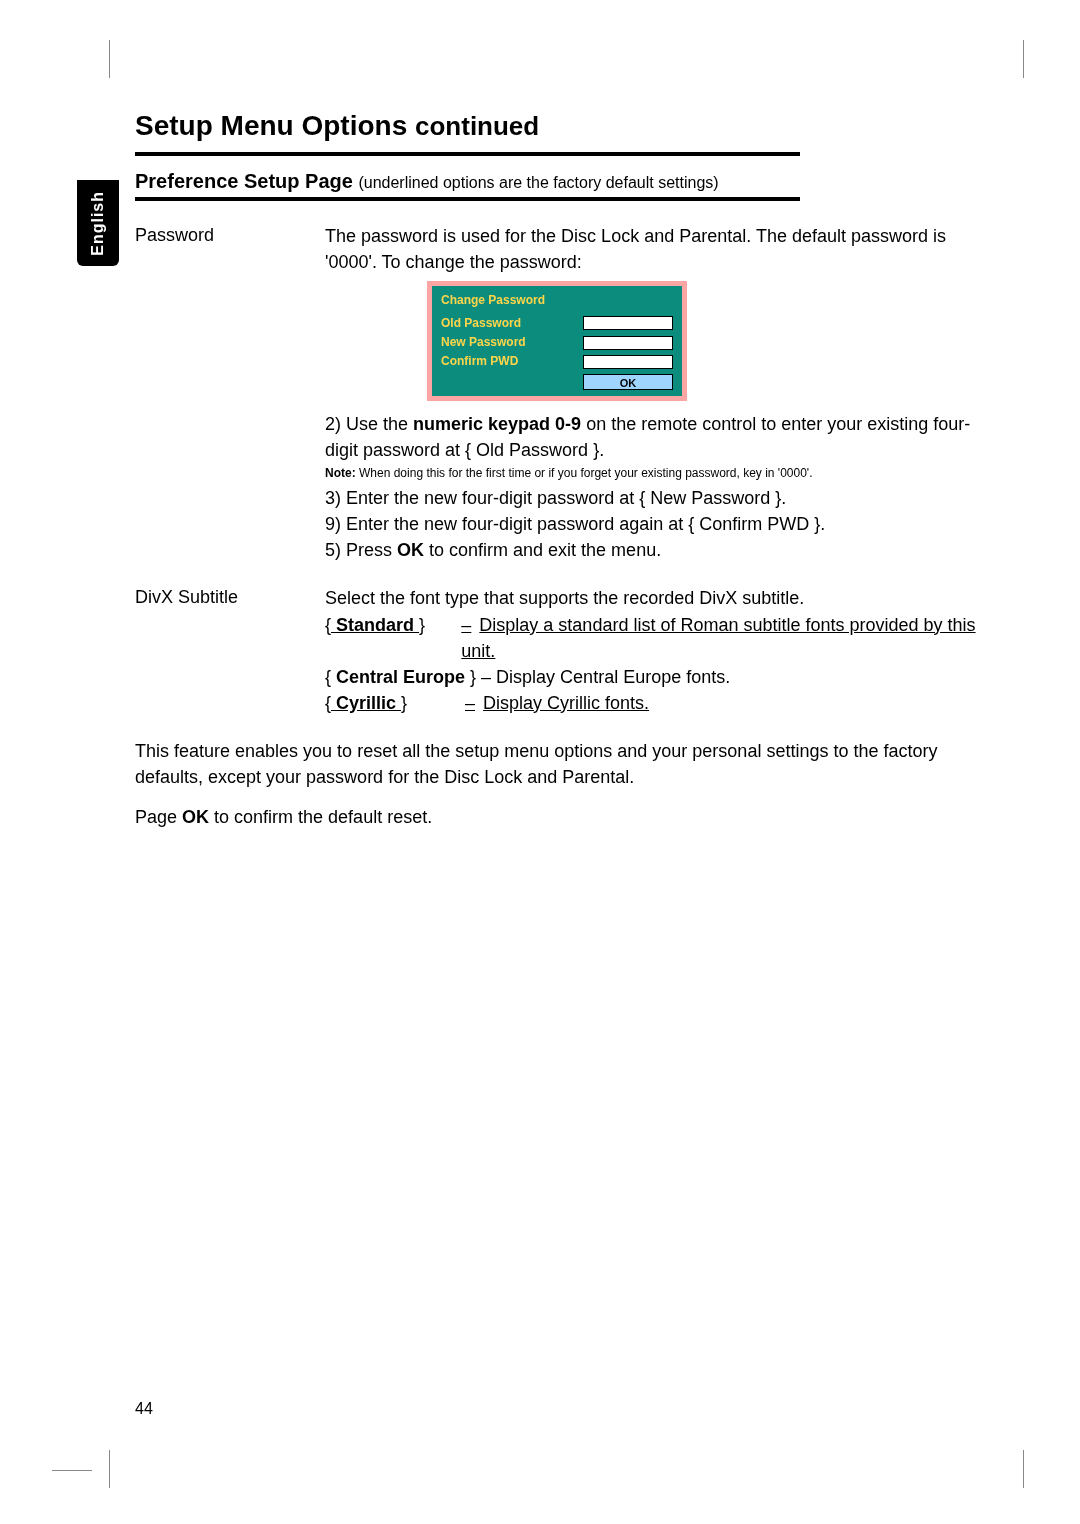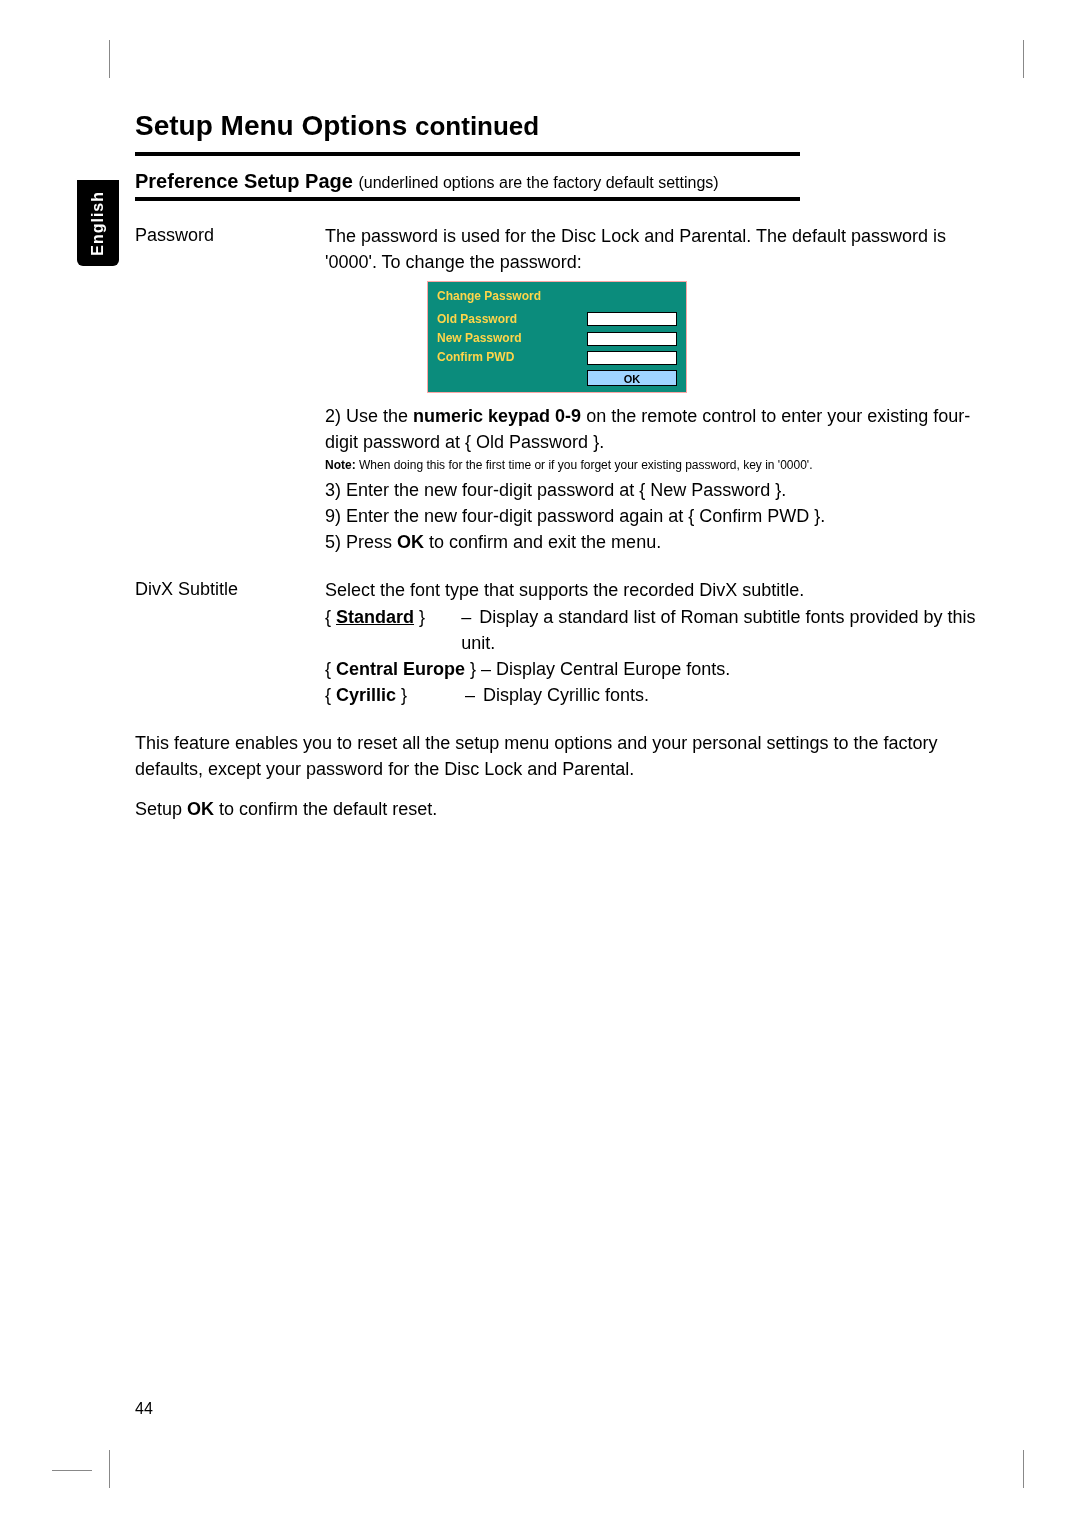--- a/index.html
+++ b/index.html
@@ -80,30 +80,30 @@
     padding-top: 2px;
   }
   .row .content {
     flex: 1;
     font-size: 18px;
     line-height: 1.45;
   }
   .content .b { font-weight: bold; }
   .content .u { text-decoration: underline; }
   .note { font-size: 12px; line-height: 1.35; margin: 2px 0 4px 0; }
-  .opt-line { display:flex; }
+  .opt-line { display:flex;text-decoration:underline; }
   .opt-key { width: 140px; }
   .dash { padding-right: 8px; }
 
   .dvd-box {
     width: 260px;
     margin: 6px 0 10px 102px;
     background: #0b8c7c;
     padding: 4px 5px 6px 5px;
-    border: 1px solid #fca5a5;
+    border: 5px solid #fca5a5;
     font-size: 12px;
     font-weight: bold;
     color: #ffd54a;
   }
   .dvd-title {
     padding: 2px 4px 4px 4px;
   }
   .dvd-row {
     display: flex;
     align-items: center;
@@ -223,20 +223,20 @@
         </div>
         <div><span class="dash">–</span><span>Display Cyrillic fonts.</span></div>
       </div>
     </div>
   </div>
 
   <div class="row">
     <div class="content">
       <div>This feature enables you to reset all the setup menu options and your personal settings to the factory defaults, except your password for the Disc Lock and Parental.</div>
       <div style="margin-top:14px;">
-        <span>Setup </span><span class="b">OK</span><span> to confirm the default reset.</span>
+        <span>Page </span><span class="b">OK</span><span> to confirm the default reset.</span>
       </div>
     </div>
   </div>
 
 </div>
 
 <div class="page-num">44</div>
 
 </body></html>

